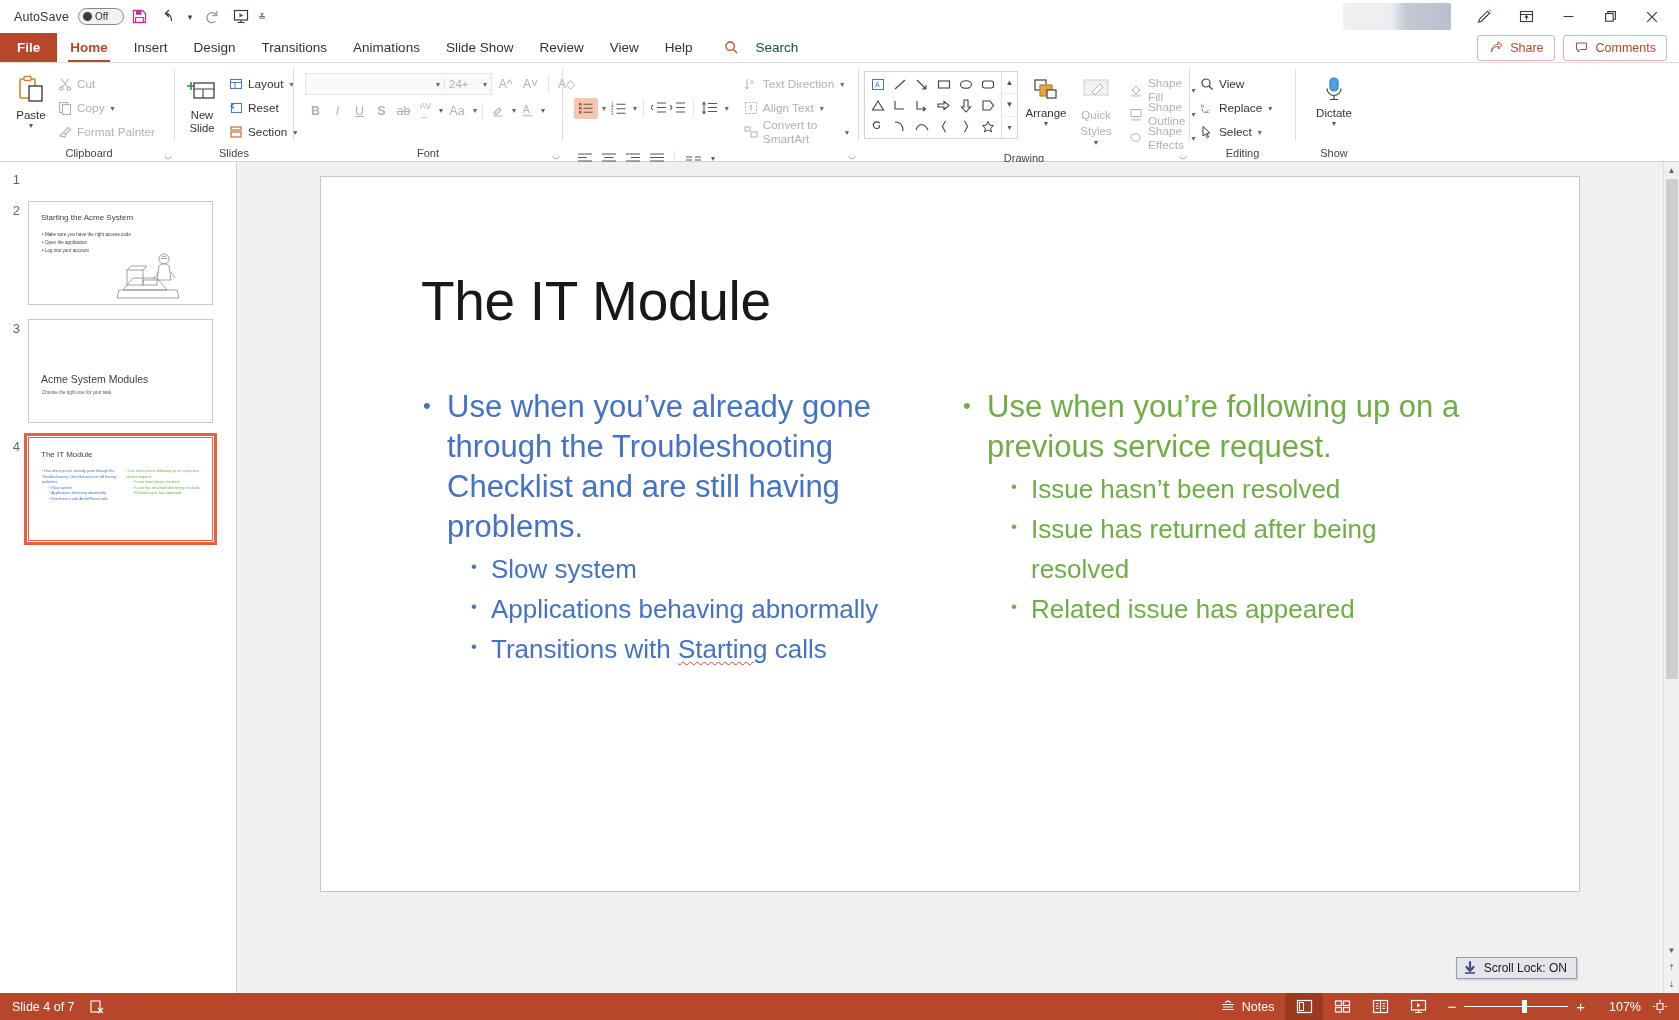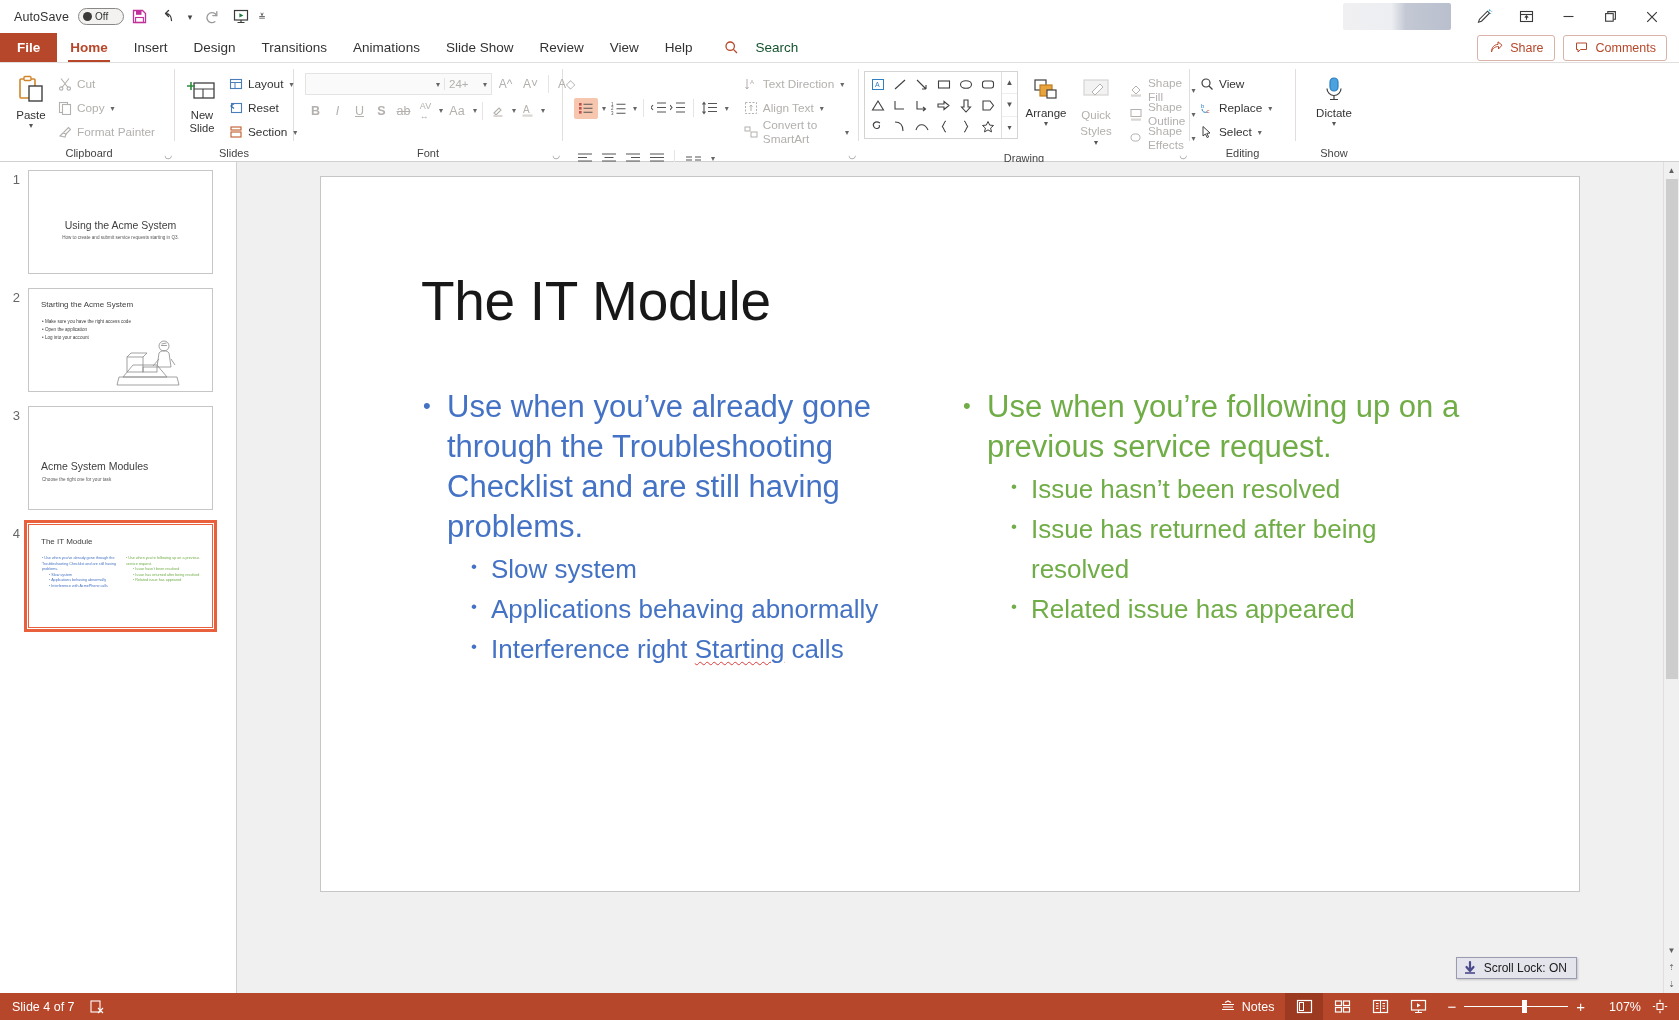--- a/index.html
+++ b/index.html
@@ -774,24 +774,20 @@
       <div class="rgroup-label">Show</div>
     </div>
   </div>
 
   <div class="main">
 
     <div class="thumbpane">
 
       <div class="thumbrow">
         <div class="thumbnum">1</div>
-        <div class="thumb">
-          <div class="t-title" style="left:0;right:0;top:48px;text-align:center;font-size:10.5px;">Using the Acme System</div>
-          <div class="t-sub" style="left:0;right:0;top:64px;text-align:center;font-size:4.6px;">How to create and submit service requests starting in Q3.</div>
-        </div>
       </div>
 
       <div class="thumbrow">
         <div class="thumbnum">2</div>
         <div class="thumb">
           <div class="t-title" style="left:12px;top:11px;font-size:8px;">Starting the Acme System</div>
           <div class="t-bullets" style="left:13px;top:29px;font-size:4.6px;line-height:8px;">
             <div>• <span>Make sure you have the right access code</span></div>
             <div>• <span>Open the application</span></div>
             <div>• <span>Log into your account</span></div>
@@ -843,21 +839,21 @@
         <div class="slide">
           <div class="slide-title">The IT Module</div>
 
           <div class="col" style="left:100px; top:210px; width:512px;">
             <ul class="bl b1 blue">
               <li>Use when you’ve already gone through the Troubleshooting Checklist and are still having problems.</li>
             </ul>
             <ul class="sub b2 blue" style="margin-top:2px">
               <li>Slow system</li>
               <li>Applications behaving abnormally</li>
-              <li><span>Interference right </span><span class="spell">Starting</span><span> calls</span></li>
+              <li><span>Transitions with </span><span class="spell">Starting</span><span> calls</span></li>
             </ul>
           </div>
 
           <div class="col" style="left:640px; top:210px; width:520px;">
             <ul class="bl b1 green">
               <li>Use when you’re following up on a previous service request.</li>
             </ul>
             <ul class="sub b2 green" style="margin-top:2px">
               <li>Issue hasn’t been resolved</li>
               <li>Issue has returned after being resolved</li>

